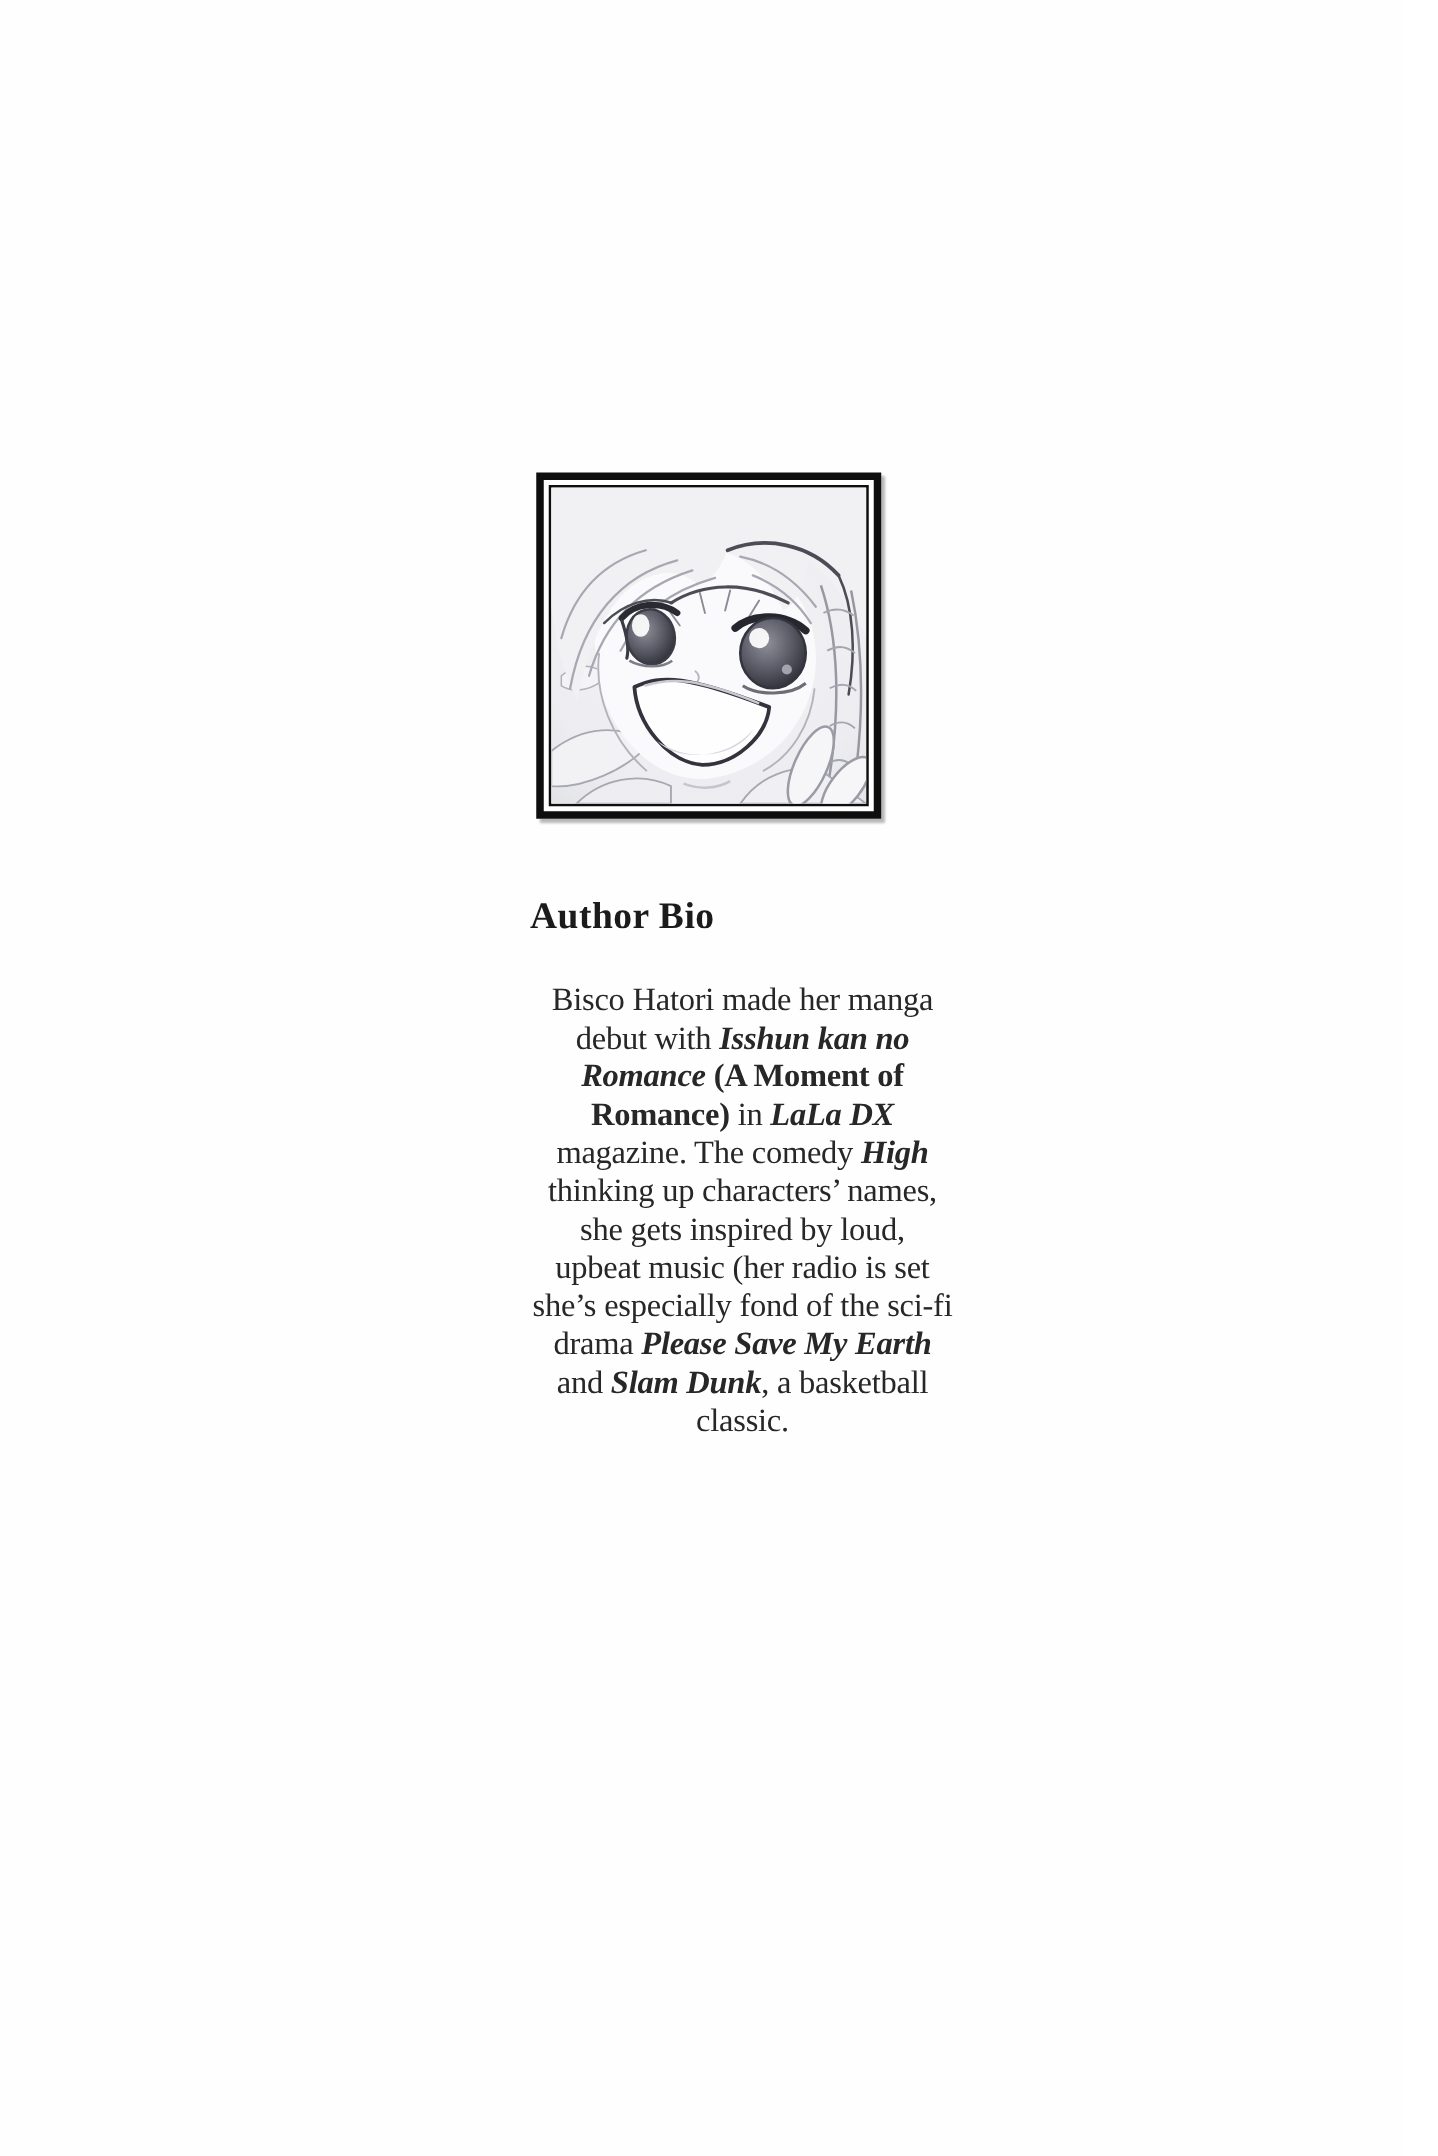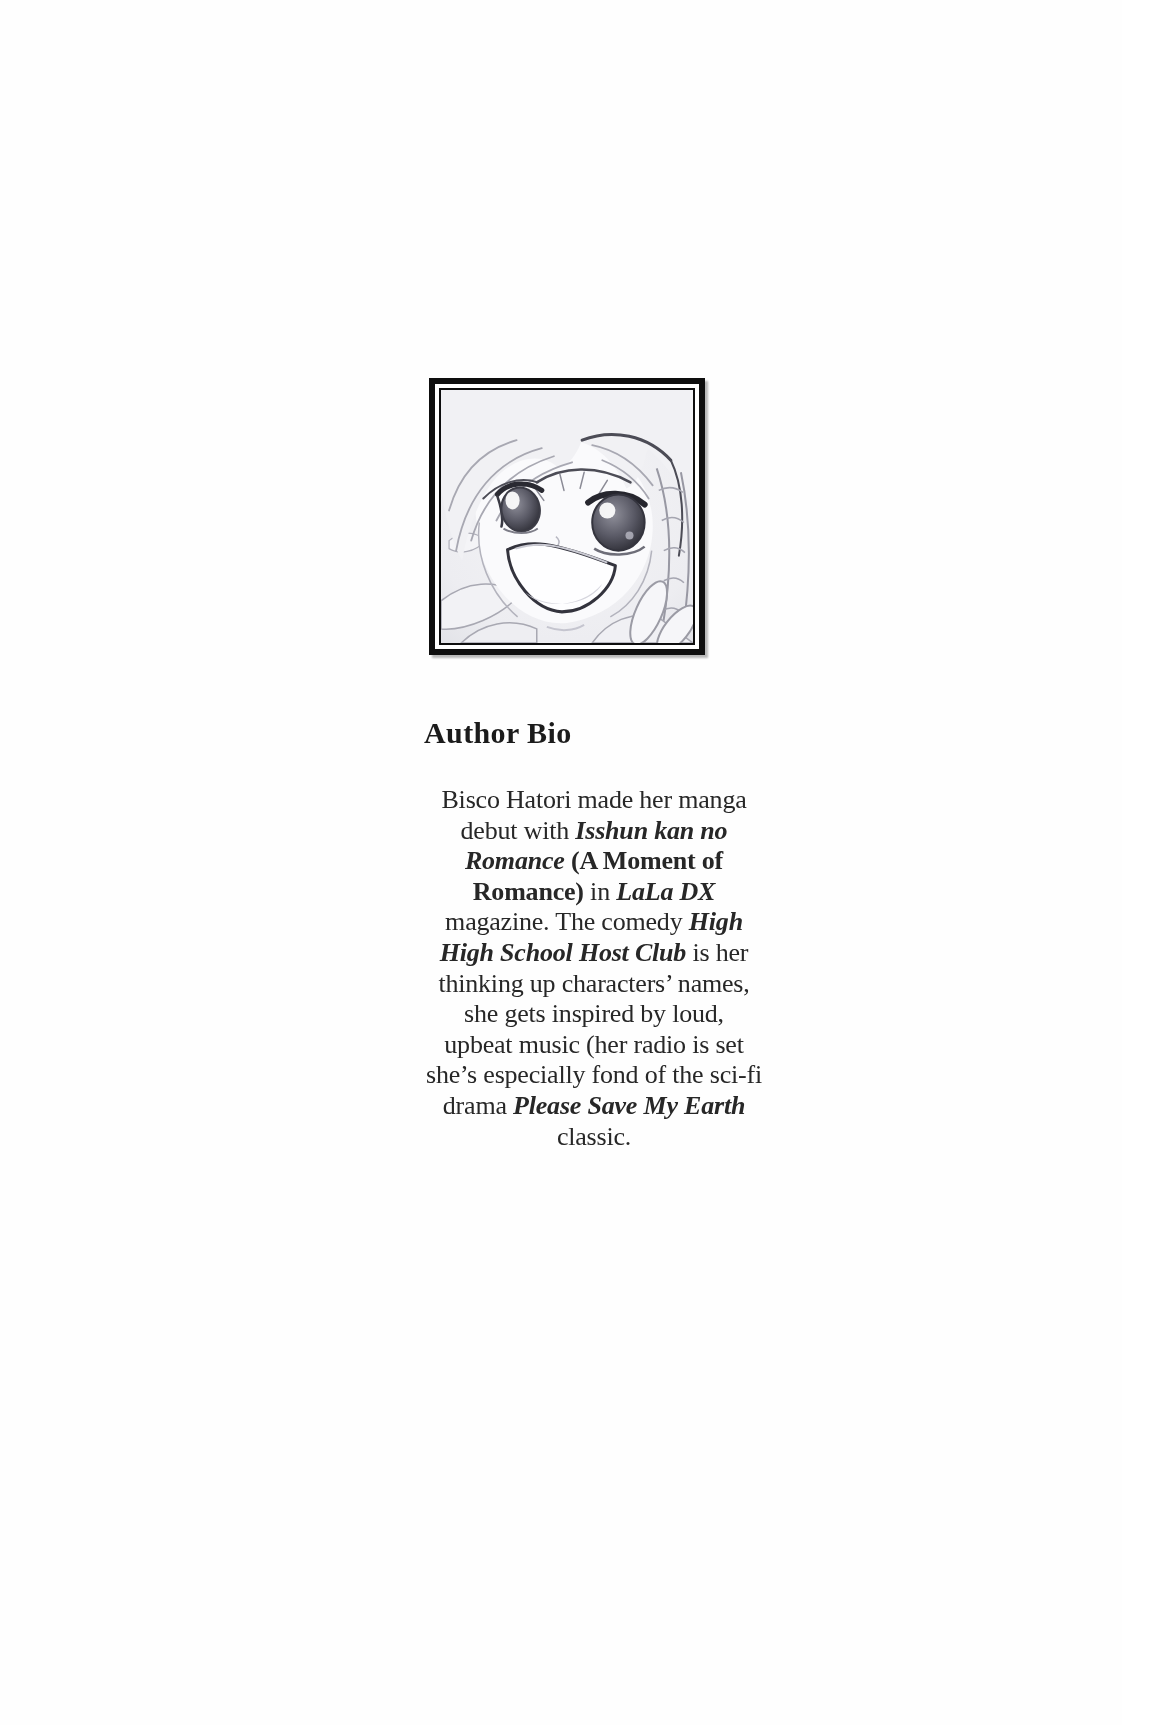--- a/index.html
+++ b/index.html
@@ -164,22 +164,22 @@
   </div>
 
   <h1 class="bio-heading">Author Bio</h1>
 
   <div class="bio">
       <div class="bio-line"><span class="seg-r">Bisco Hatori made her manga</span></div>
       <div class="bio-line"><span class="seg-r">debut with </span><span class="seg-bi">Isshun kan no</span></div>
       <div class="bio-line"><span class="seg-bi">Romance</span><span class="seg-r"> </span><span class="seg-b">(A Moment of</span></div>
       <div class="bio-line"><span class="seg-b">Romance)</span><span class="seg-r"> in </span><span class="seg-bi">LaLa DX</span></div>
       <div class="bio-line"><span class="seg-r">magazine. The comedy </span><span class="seg-bi">High</span></div>
-      <div class="bio-line"><span class="seg-bi">High School Host Club</span><span class="seg-r"> is her</span></div>
       <div class="bio-line"><span class="seg-r">thinking up characters’ names,</span></div>
       <div class="bio-line"><span class="seg-r">she gets inspired by loud,</span></div>
       <div class="bio-line"><span class="seg-r">upbeat music (her radio is set</span></div>
       <div class="bio-line"><span class="seg-r">she’s especially fond of the sci-fi</span></div>
       <div class="bio-line"><span class="seg-r">drama </span><span class="seg-bi">Please Save My Earth</span></div>
+      <div class="bio-line"><span class="seg-r">and </span><span class="seg-bi">Slam Dunk</span><span class="seg-r">, a basketball</span></div>
       <div class="bio-line"><span class="seg-r">classic.</span></div>
     </div>
 
 </div>
 
 </body></html>

